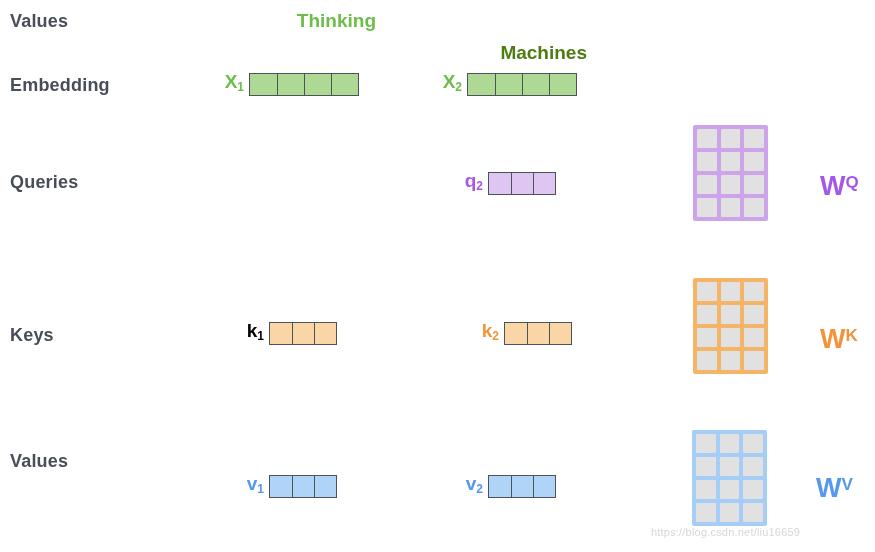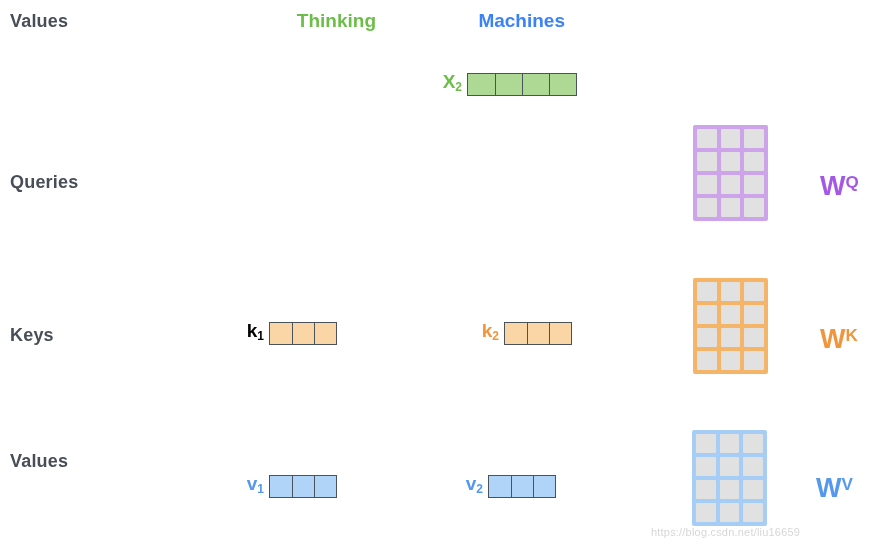--- a/index.html
+++ b/index.html
@@ -37,37 +37,55 @@
     position:absolute; left:651px; top:526px;
     font-size:11px; color:#D7D7D7; letter-spacing:0.2px; white-space:nowrap;
   }
 </style>
 </head>
 <body>
 
 <div class="canvas">
 
   <div class="row-label" style="top:11px">Values</div>
+  <div class="row-label" style="top:75px">Embedding</div>
   <div class="row-label" style="top:172px">Queries</div>
   <div class="row-label" style="top:325px">Keys</div>
   <div class="row-label" style="top:451px">Values</div>
 
   <div class="word" style="left: 252px; color: rgb(108, 190, 73);">Thinking</div>
-  <div class="word" style="left: 441px; color: #3b82f6;">Machines</div>
+  <div class="word" style="left: 463px; color: #4d7c0f; margin-top: 32px;">Machines</div>
 
+  <div class="vecwrap" style="left:214px; top:71px">
+    <span class="vlabel" style="color: rgb(108, 190, 73);"><span>X</span><sub>1</sub></span>
+    <div class="vec">
+        <div class="cell" style="background: rgb(173, 217, 149);"></div>
+        <div class="cell" style="background: rgb(173, 217, 149);"></div>
+        <div class="cell" style="background: rgb(173, 217, 149);"></div>
+        <div class="cell" style="background: rgb(173, 217, 149);"></div>
+      </div>
+  </div>
   <div class="vecwrap" style="left:432px; top:71px">
     <span class="vlabel" style="color: rgb(108, 190, 73); text-align: right;"><span>X</span><sub>2</sub></span>
     <div class="vec">
         <div class="cell" style="background: rgb(173, 217, 149);"></div>
         <div class="cell" style="background: rgb(173, 217, 149);"></div>
         <div class="cell" style="background: rgb(173, 217, 149);"></div>
         <div class="cell" style="background: rgb(173, 217, 149);"></div>
       </div>
   </div>
 
+  <div class="vecwrap" style="left:453px; top:170px">
+    <span class="vlabel" style="color: rgb(163, 89, 230);"><span>q</span><sub>2</sub></span>
+    <div class="vec small">
+        <div class="cell" style="background: rgb(223, 197, 242);"></div>
+        <div class="cell" style="background: rgb(223, 197, 242);"></div>
+        <div class="cell" style="background: rgb(223, 197, 242);"></div>
+      </div>
+  </div>
 
   <div class="vecwrap" style="left:234px; top:320px">
     <span class="vlabel" style="color: #000000;"><span>k</span><sub>1</sub></span>
     <div class="vec small">
         <div class="cell" style="background: rgb(250, 213, 165);"></div>
         <div class="cell" style="background: rgb(250, 213, 165);"></div>
         <div class="cell" style="background: rgb(250, 213, 165);"></div>
       </div>
   </div>
   <div class="vecwrap" style="left:469px; top:320px">

